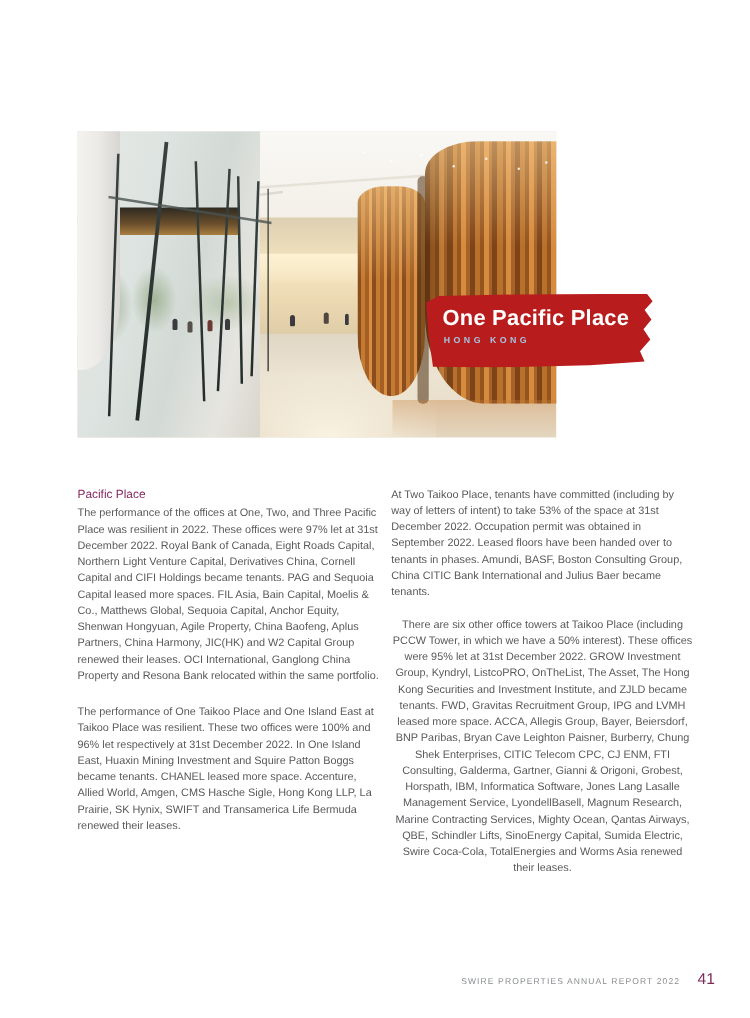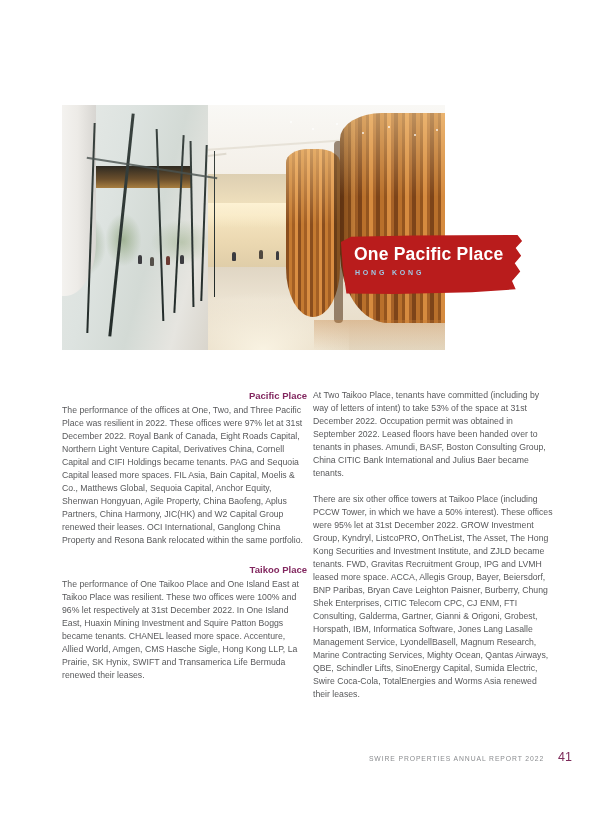--- a/index.html
+++ b/index.html
@@ -66,26 +66,26 @@
   .banner { position:absolute; left:340px; top:235px; width:183px; height:59px;
     background:#b91c1c; color:#fff; padding:9px 0 0 14px;
     clip-path:polygon(0.5% 12%, 6% 3%, 40% 1%, 97% 0%, 99.5% 10%, 96% 22%, 99% 35%, 95.5% 48%, 98.5% 62%, 94% 78%, 96% 92%, 72% 97%, 30% 100%, 3.5% 99%, 1.5% 55%); }
   .banner-title { font-size:17.5px; font-weight:bold; letter-spacing:0.2px; }
   .banner-sub { margin-top:4px; margin-left:1px; font-size:7px; font-weight:bold; letter-spacing:2.8px; color:#9fc8e4; }
 
   
   .col { position:absolute; top:389px; color:#58595b; font-size:8.7px; line-height:13px; }
   .col-left  { left:62px;  width:245px; }
   .col-right { left:313px; width:242px; }
-  .sec-heading { color:#82275f; font-size:9.5px; font-weight:bold; line-height:13px; margin-bottom:2px;text-align:right; }
+  .sec-heading { color:#82275f; font-size:9.5px; font-weight:normal; line-height:13px; margin-bottom:2px; }
   .sec + .sec { margin-top:16px; }
-  .para + .para { margin-top:13px; }
+  .para + .para { margin-top:13px;text-align:center; }
 
   
-  .footer { position:absolute; top:750px; right:28px; display:flex; align-items:baseline; gap:14px; }
+  .footer { position:absolute; top:776px; right:28px; display:flex; align-items:baseline; gap:14px; }
   .footer-title { font-size:6.8px; letter-spacing:0.9px; color:#8a8c8f; }
   .footer-page { font-size:12.5px; color:#7d2b5a; }
 </style>
 </head>
 <body>
 
 <div class="page">
 
   <div class="photo">
     <div class="ph-ceiling"></div>
@@ -125,21 +125,20 @@
     <div class="banner-title">One Pacific Place</div>
     <div class="banner-sub">HONG KONG</div>
   </div>
 
   <div class="col col-left">
     <div class="sec">
       <div class="sec-heading">Pacific Place</div>
       <div class="sec-body">The performance of the offices at One, Two, and Three Pacific Place was resilient in 2022. These offices were 97% let at 31st December 2022. Royal Bank of Canada, Eight Roads Capital, Northern Light Venture Capital, Derivatives China, Cornell Capital and CIFI Holdings became tenants. PAG and Sequoia Capital leased more spaces. FIL Asia, Bain Capital, Moelis &amp; Co., Matthews Global, Sequoia Capital, Anchor Equity, Shenwan Hongyuan, Agile Property, China Baofeng, Aplus Partners, China Harmony, JIC(HK) and W2 Capital Group renewed their leases. OCI International, Ganglong China Property and Resona Bank relocated within the same portfolio.</div>
     </div>
     <div class="sec">
-      <div class="sec-heading">Taikoo Place</div>
       <div class="sec-body">The performance of One Taikoo Place and One Island East at Taikoo Place was resilient. These two offices were 100% and 96% let respectively at 31st December 2022. In One Island East, Huaxin Mining Investment and Squire Patton Boggs became tenants. CHANEL leased more space. Accenture, Allied World, Amgen, CMS Hasche Sigle, Hong Kong LLP, La Prairie, SK Hynix, SWIFT and Transamerica Life Bermuda renewed their leases.</div>
     </div>
   </div>
 
   <div class="col col-right">
     <div class="para">At Two Taikoo Place, tenants have committed (including by way of letters of intent) to take 53% of the space at 31st December 2022. Occupation permit was obtained in September 2022. Leased floors have been handed over to tenants in phases. Amundi, BASF, Boston Consulting Group, China CITIC Bank International and Julius Baer became tenants.</div>
     <div class="para">There are six other office towers at Taikoo Place (including PCCW Tower, in which we have a 50% interest). These offices were 95% let at 31st December 2022. GROW Investment Group, Kyndryl, ListcoPRO, OnTheList, The Asset, The Hong Kong Securities and Investment Institute, and ZJLD became tenants. FWD, Gravitas Recruitment Group, IPG and LVMH leased more space. ACCA, Allegis Group, Bayer, Beiersdorf, BNP Paribas, Bryan Cave Leighton Paisner, Burberry, Chung Shek Enterprises, CITIC Telecom CPC, CJ ENM, FTI Consulting, Galderma, Gartner, Gianni &amp; Origoni, Grobest, Horspath, IBM, Informatica Software, Jones Lang Lasalle Management Service, LyondellBasell, Magnum Research, Marine Contracting Services, Mighty Ocean, Qantas Airways, QBE, Schindler Lifts, SinoEnergy Capital, Sumida Electric, Swire Coca-Cola, TotalEnergies and Worms Asia renewed their leases.</div>
   </div>
 
   <div class="footer">

